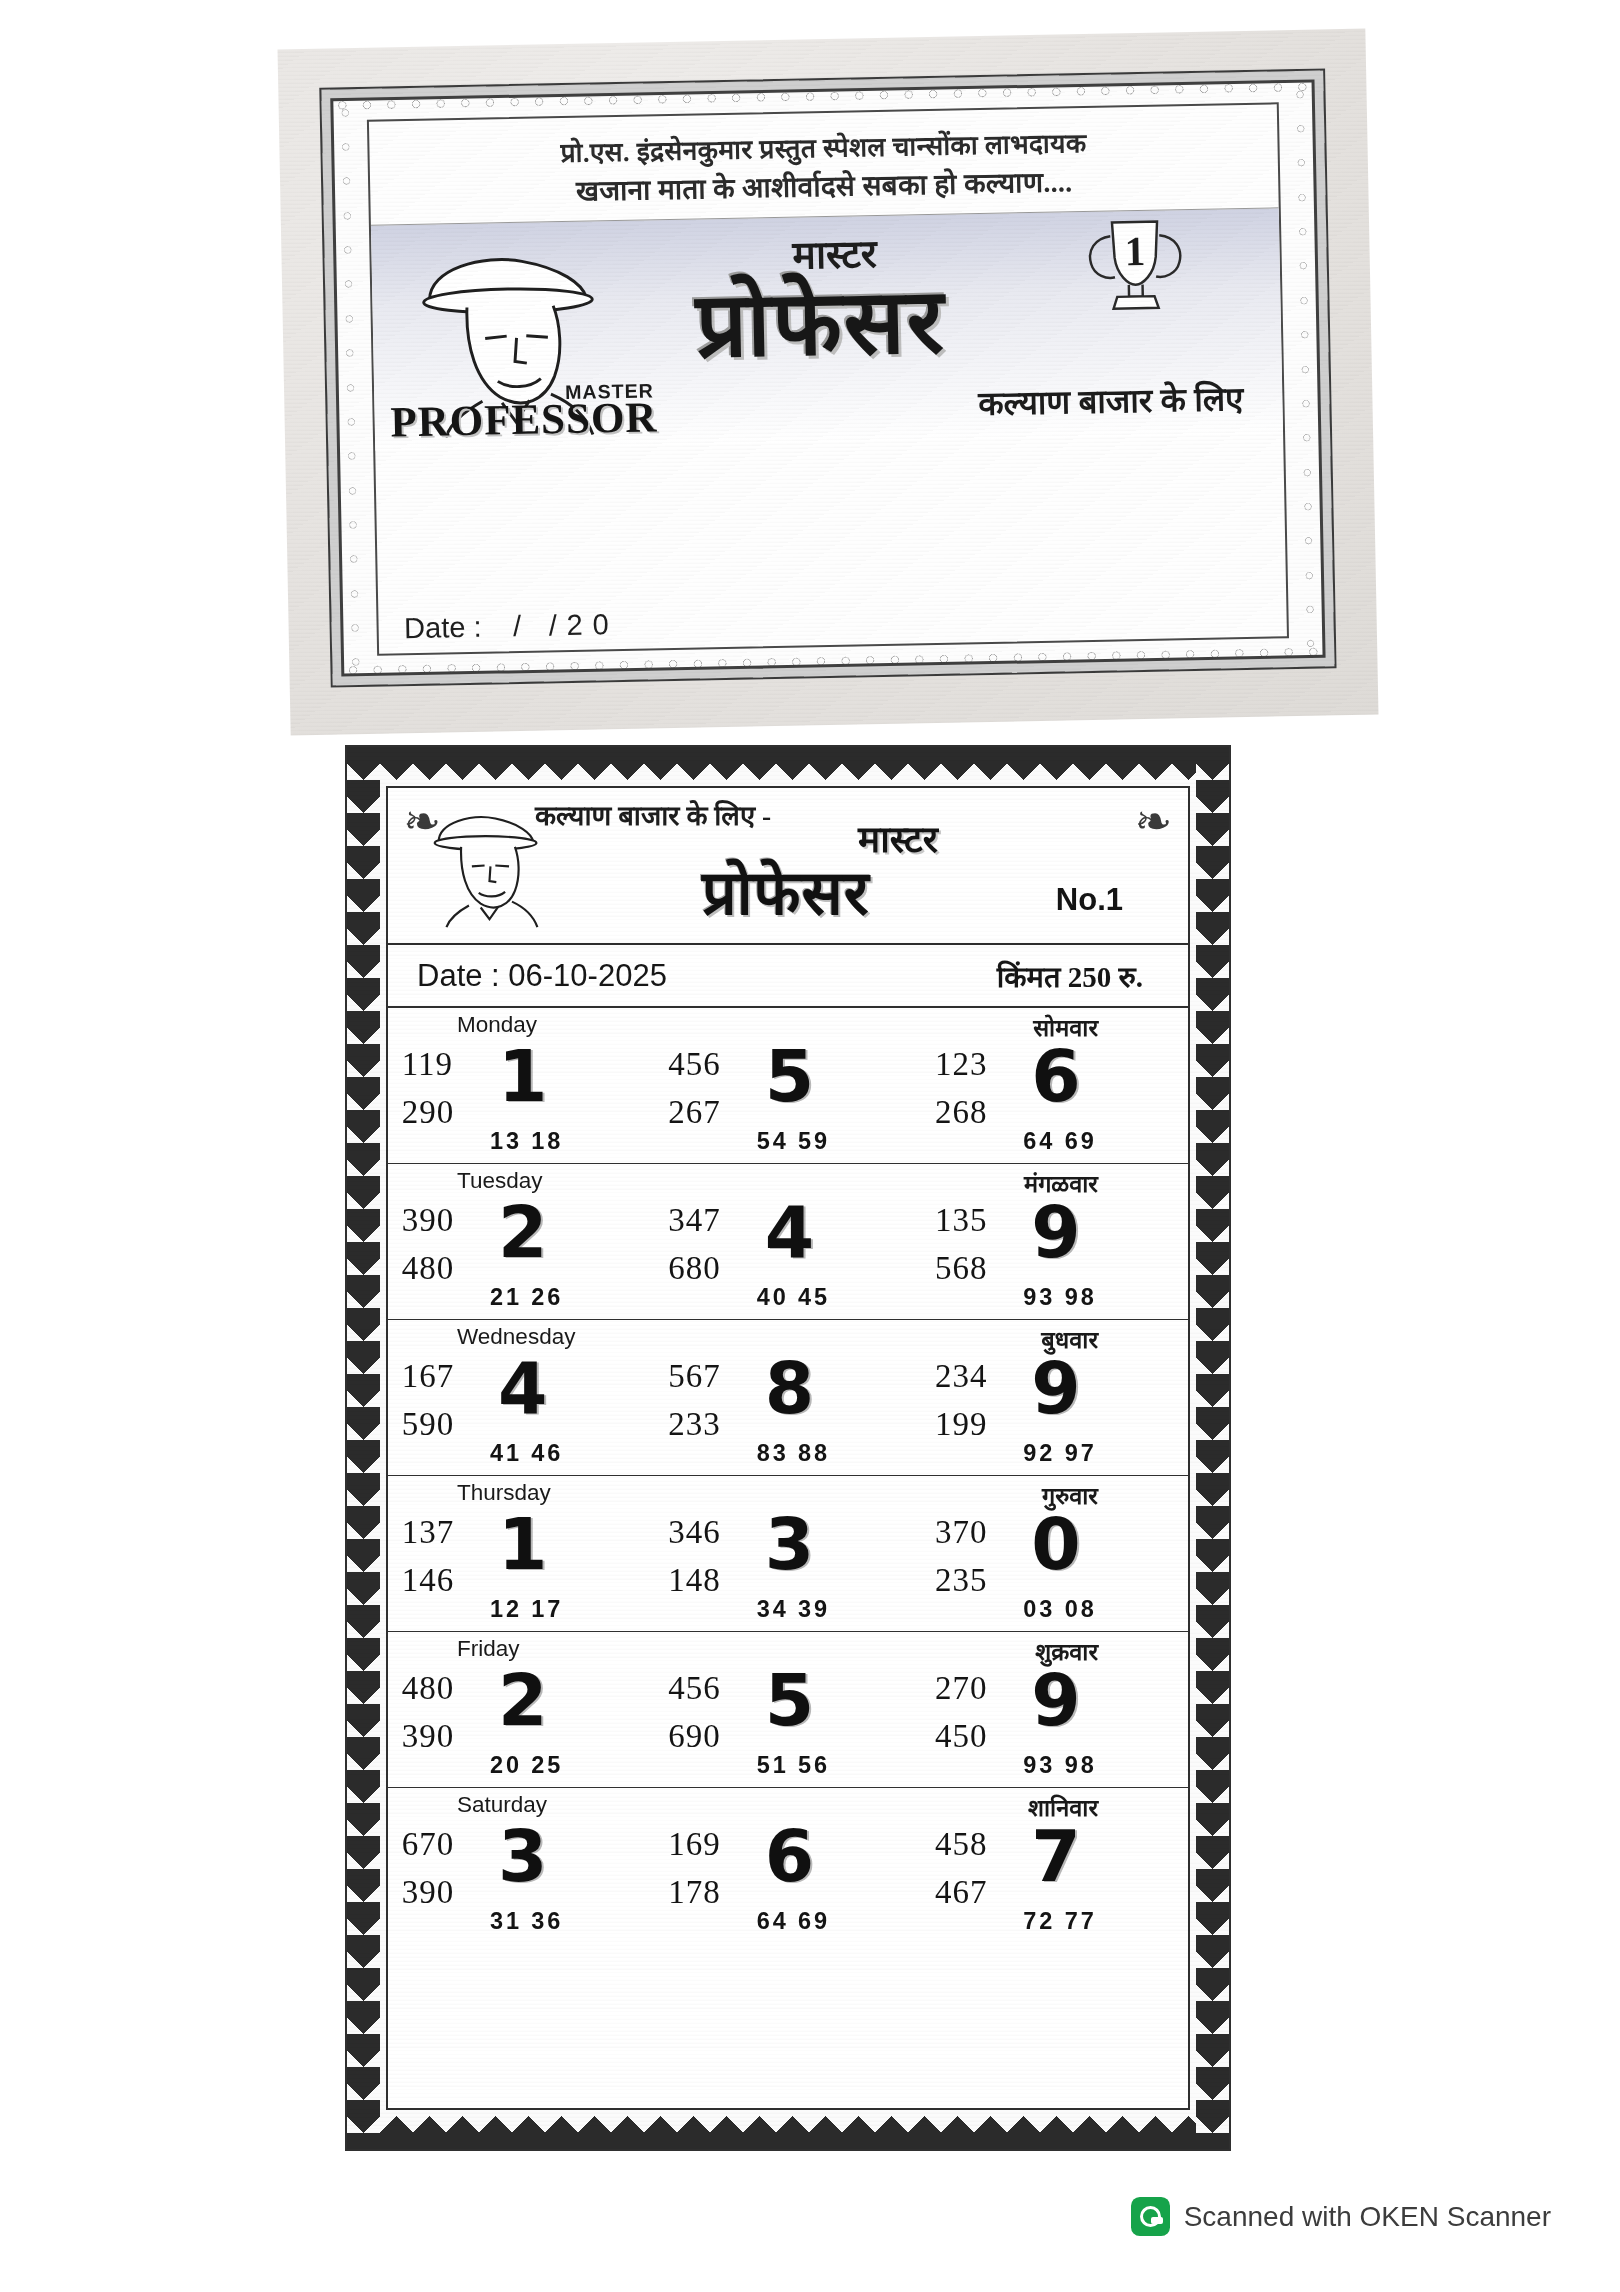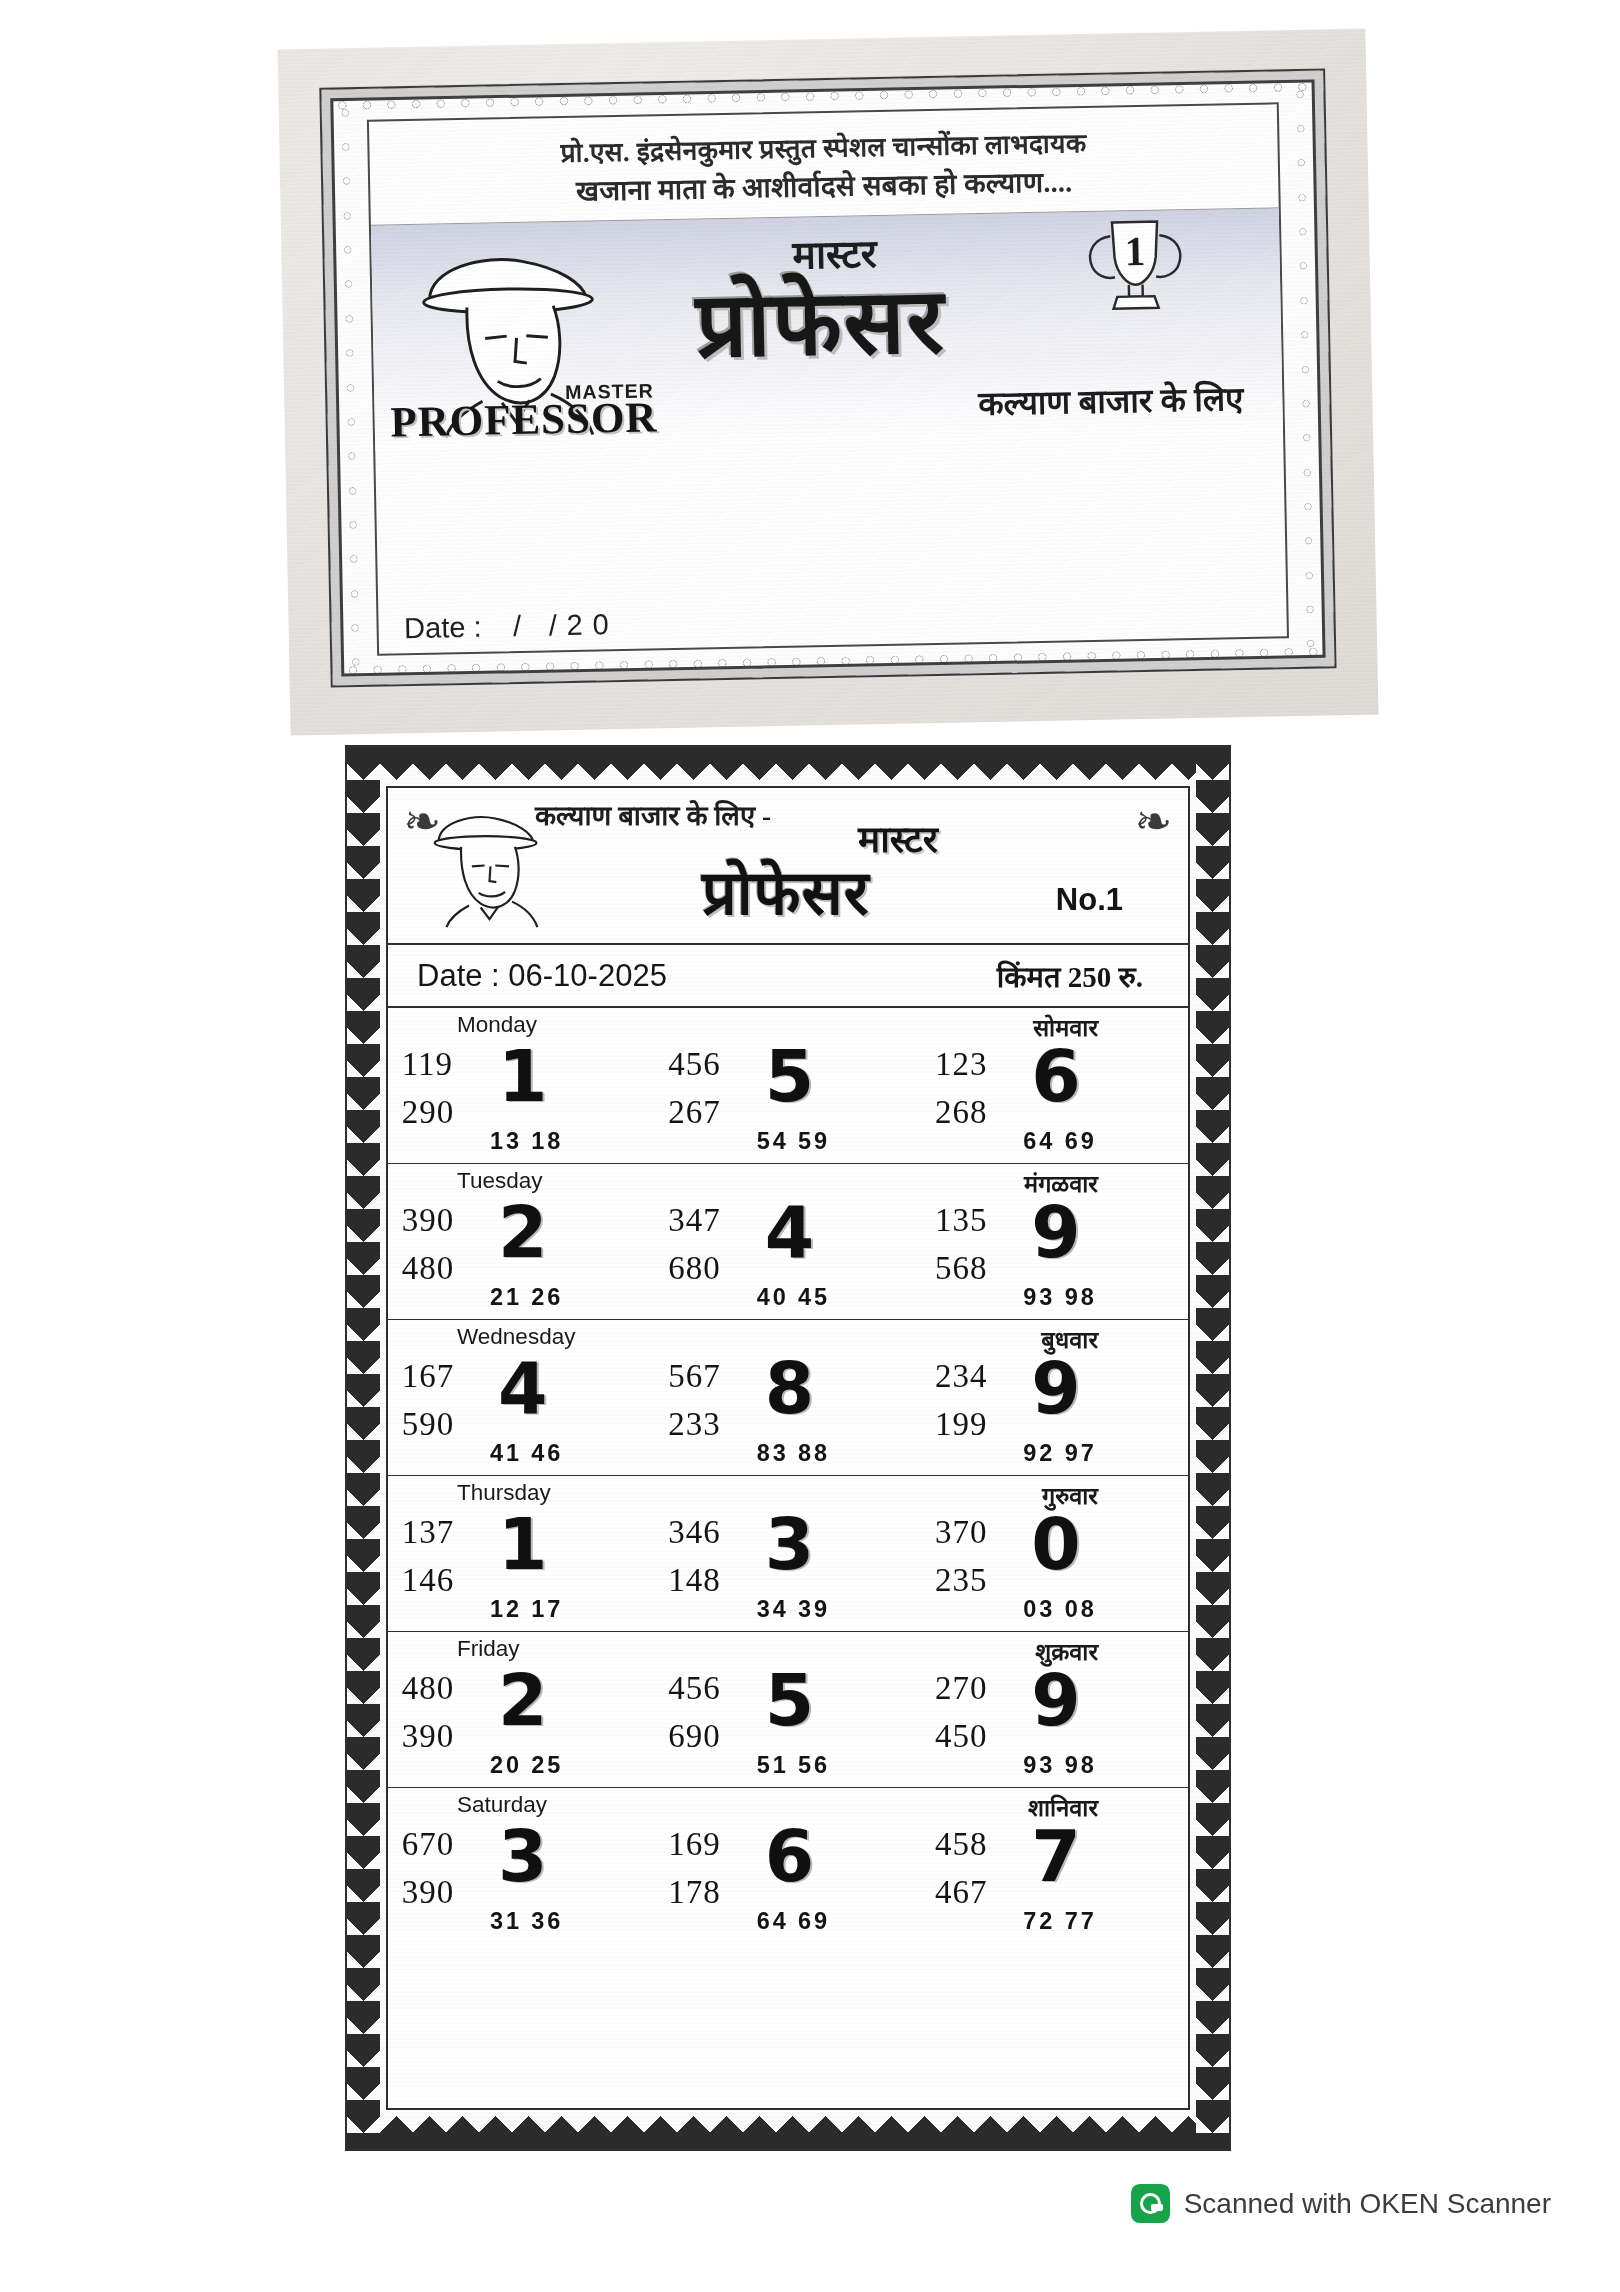--- a/index.html
+++ b/index.html
@@ -386,21 +386,21 @@
     font-weight: bold;
     font-size: 23.5px;
     color: #141414;
     letter-spacing: 2.9px;
   }
 
   
   .scan-mark {
     position: absolute;
     right: 69px;
-    bottom: 70px;
+    bottom: 57px;
     display: flex;
     align-items: center;
     gap: 13.7px;
   }
   .scan-logo {
     width: 39px;
     height: 39px;
     border-radius: 8.8px;
     background: #16a34a;
     position: relative;

